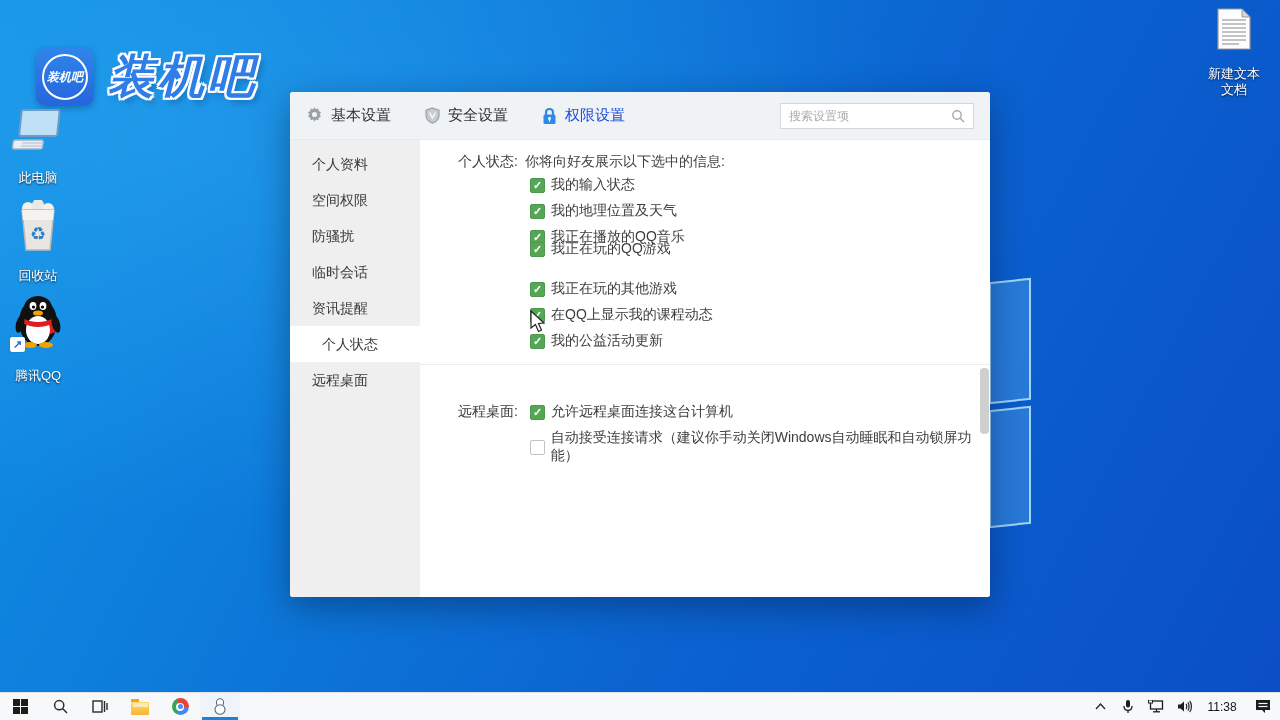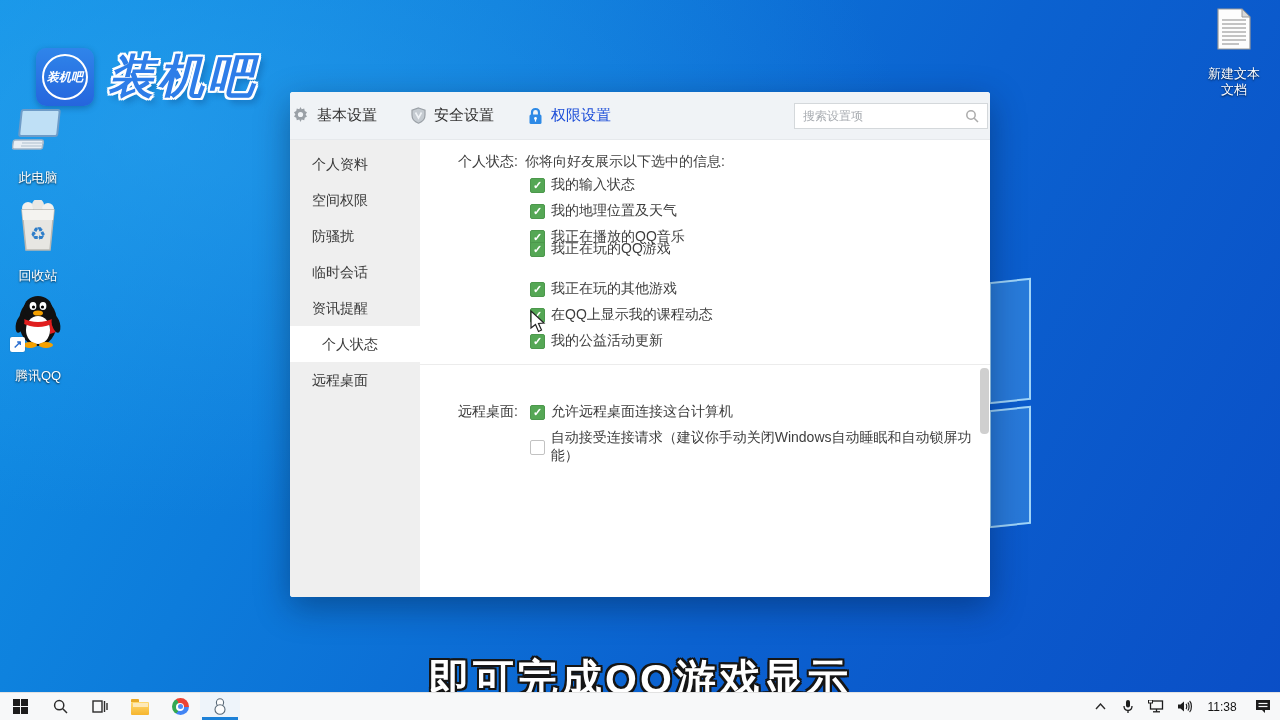--- a/index.html
+++ b/index.html
@@ -41,21 +41,21 @@
   
   .dialog { position:absolute; left:290px; top:92px; width:700px; height:505px; background:#fff;
     box-shadow:0 10px 34px rgba(0,20,50,.4); border-radius:3px; overflow:hidden; display:flex; flex-direction:column; }
   .titlebar { height:26px; background:linear-gradient(180deg,#1ba9f3,#12a0ec); display:flex; align-items:center; padding:0 8px; }
   .titlebar .penguin { margin:0 6px 0 2px; }
   .titlebar .title { color:#fff; font-size:13px; }
   .titlebar .spacer { flex:1; }
   .winbtn { width:28px; height:22px; display:flex; align-items:center; justify-content:center; color:#fff; font-size:13px; cursor:pointer; }
   .winbtn.min { font-weight:bold; letter-spacing:0; }
 
-  .tabbar { height:48px; background:#f0f3f6; display:flex; align-items:center; padding:0 2px; gap:34px; border-bottom:1px solid #e6e9ec; }
+  .tabbar { height:48px; background:#f0f3f6; display:flex; align-items:center; padding:0 16px; gap:34px; border-bottom:1px solid #e6e9ec; }
   .tab { display:flex; align-items:center; gap:8px; font-size:15px; color:#333; cursor:pointer; }
   .tab.active .tab-label { color:#1d4ed8; }
   .tabbar .spacer { flex:1; }
   .searchbox { width:194px; height:26px; background:#fff; border:1px solid #d4d8db; display:flex; align-items:center; padding:0 8px; }
   .searchbox input { border:none; outline:none; flex:1; font-size:12px; color:#333; font-family:"Liberation Sans",sans-serif; background:transparent; }
   .searchbox input::placeholder { color:#a9adb2; }
 
   .dlg-body { flex:1; display:flex; min-height:0; }
   .sidebar { width:130px; background:#efefef; padding-top:6px; }
   .side-item { height:36px; line-height:36px; padding-left:22px; font-size:14px; color:#3a3a3a; cursor:pointer; }
@@ -270,21 +270,20 @@
 
         <div class="scroll-thumb"></div>
       </div>
     </div>
   </div>
 
   <svg class="cursor" width="18" height="24" viewBox="0 0 18 24">
     <path d="M1 1 L1 18 L5.5 14.5 L8.5 21.5 L11.5 20 L8.5 13.5 L14 13 Z" fill="#fff" stroke="#222" stroke-width="1.2"></path>
   </svg>
 
-  <div class="subtitle">即可完成QQ游戏显示</div>
 
   <div class="taskbar">
     <div class="tb-cell">
       <svg width="15" height="15" viewBox="0 0 15 15">
         <rect x="0" y="0" width="7" height="7" fill="#1c1c1c"></rect>
           <rect x="8" y="0" width="7" height="7" fill="#1c1c1c"></rect>
         <rect x="0" y="8" width="7" height="7" fill="#1c1c1c"></rect>
           <rect x="8" y="8" width="7" height="7" fill="#1c1c1c"></rect>
       </svg>
     </div>

